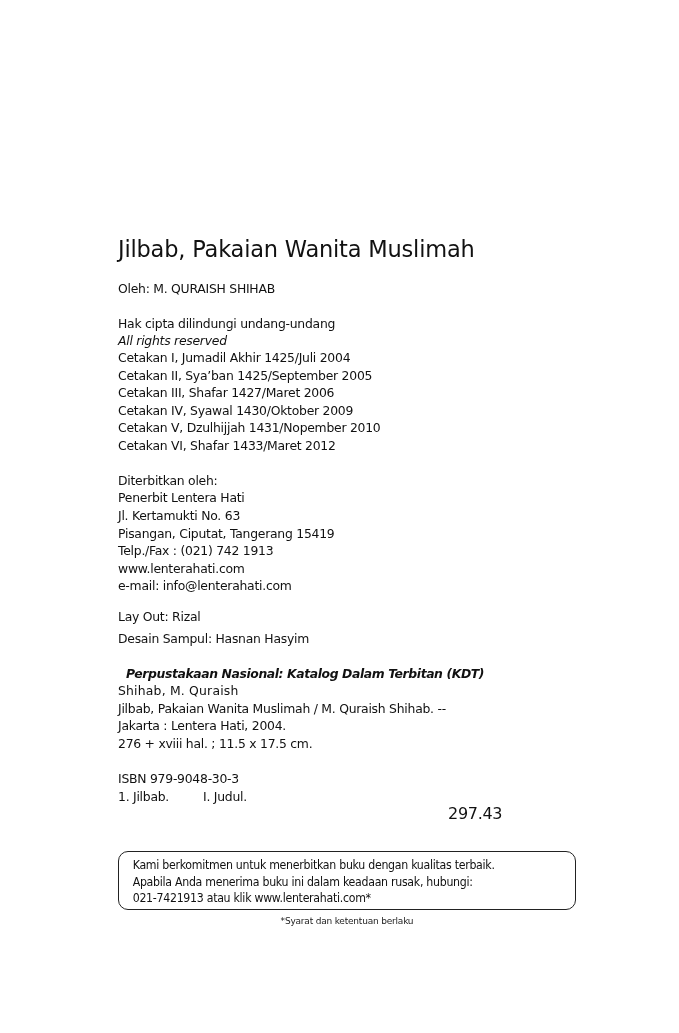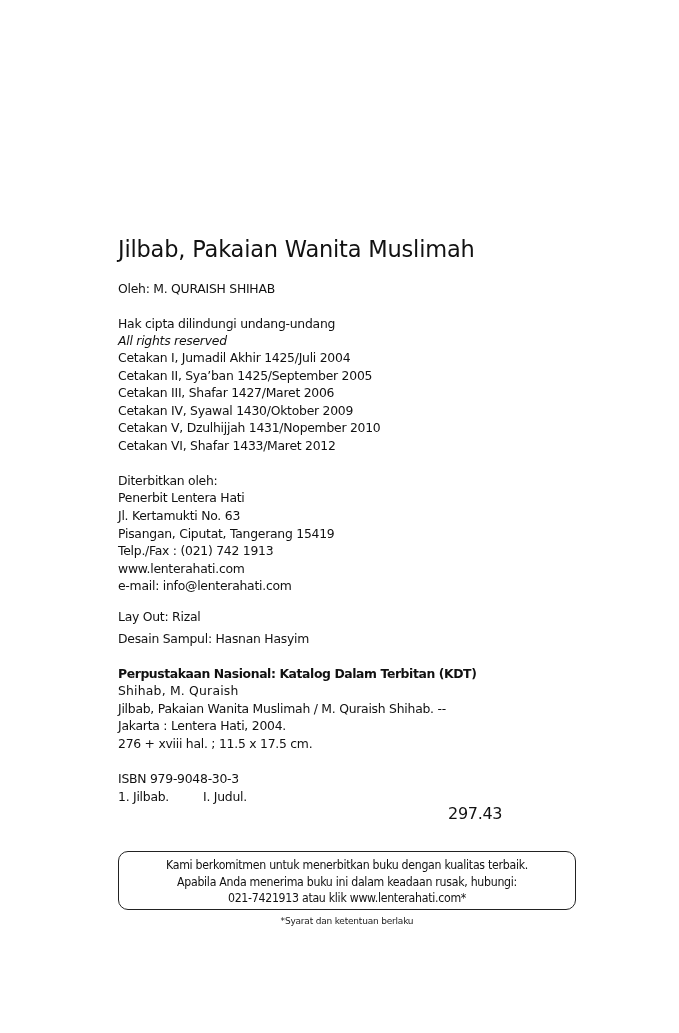--- a/index.html
+++ b/index.html
@@ -38,21 +38,21 @@
       letter-spacing: -0.2px;
       white-space: nowrap;
     }
     .subtitle {
       top: 262px;
     }
     .author {
       top: 280px;
     }
     .italic { font-style: italic; }
-    .bold-italic { font-weight: bold; letter-spacing: -0.4px; }
+    .bold-italic { font-style: italic; font-weight: bold; letter-spacing: -0.4px; margin-left: 8px; }
     .bold { font-weight: normal; letter-spacing: 0.2px; }
     .classnum {
       position: absolute;
       left: 448px;
       top: 805px;
       font-size: 16px;
       line-height: 17px;
       letter-spacing: -0.3px;
     }
     .subject-two {
@@ -61,21 +61,21 @@
     }
     .notice-box {
       position: absolute;
       left: 118px;
       top: 851px;
       width: 458px;
       height: 59px;
       border: 1.3px solid #222;
       border-radius: 10px;
       box-sizing: border-box;
-      text-align: center;
+      text-align: left;
       padding-top: 5px;
     }
     .notice-line {
       font-family: "DejaVu Sans Condensed", "DejaVu Sans", sans-serif;
       font-size: 13px;
       line-height: 16.5px;
       letter-spacing: -0.3px;
       white-space: nowrap;
       display: block;
       transform: scaleX(0.94);

